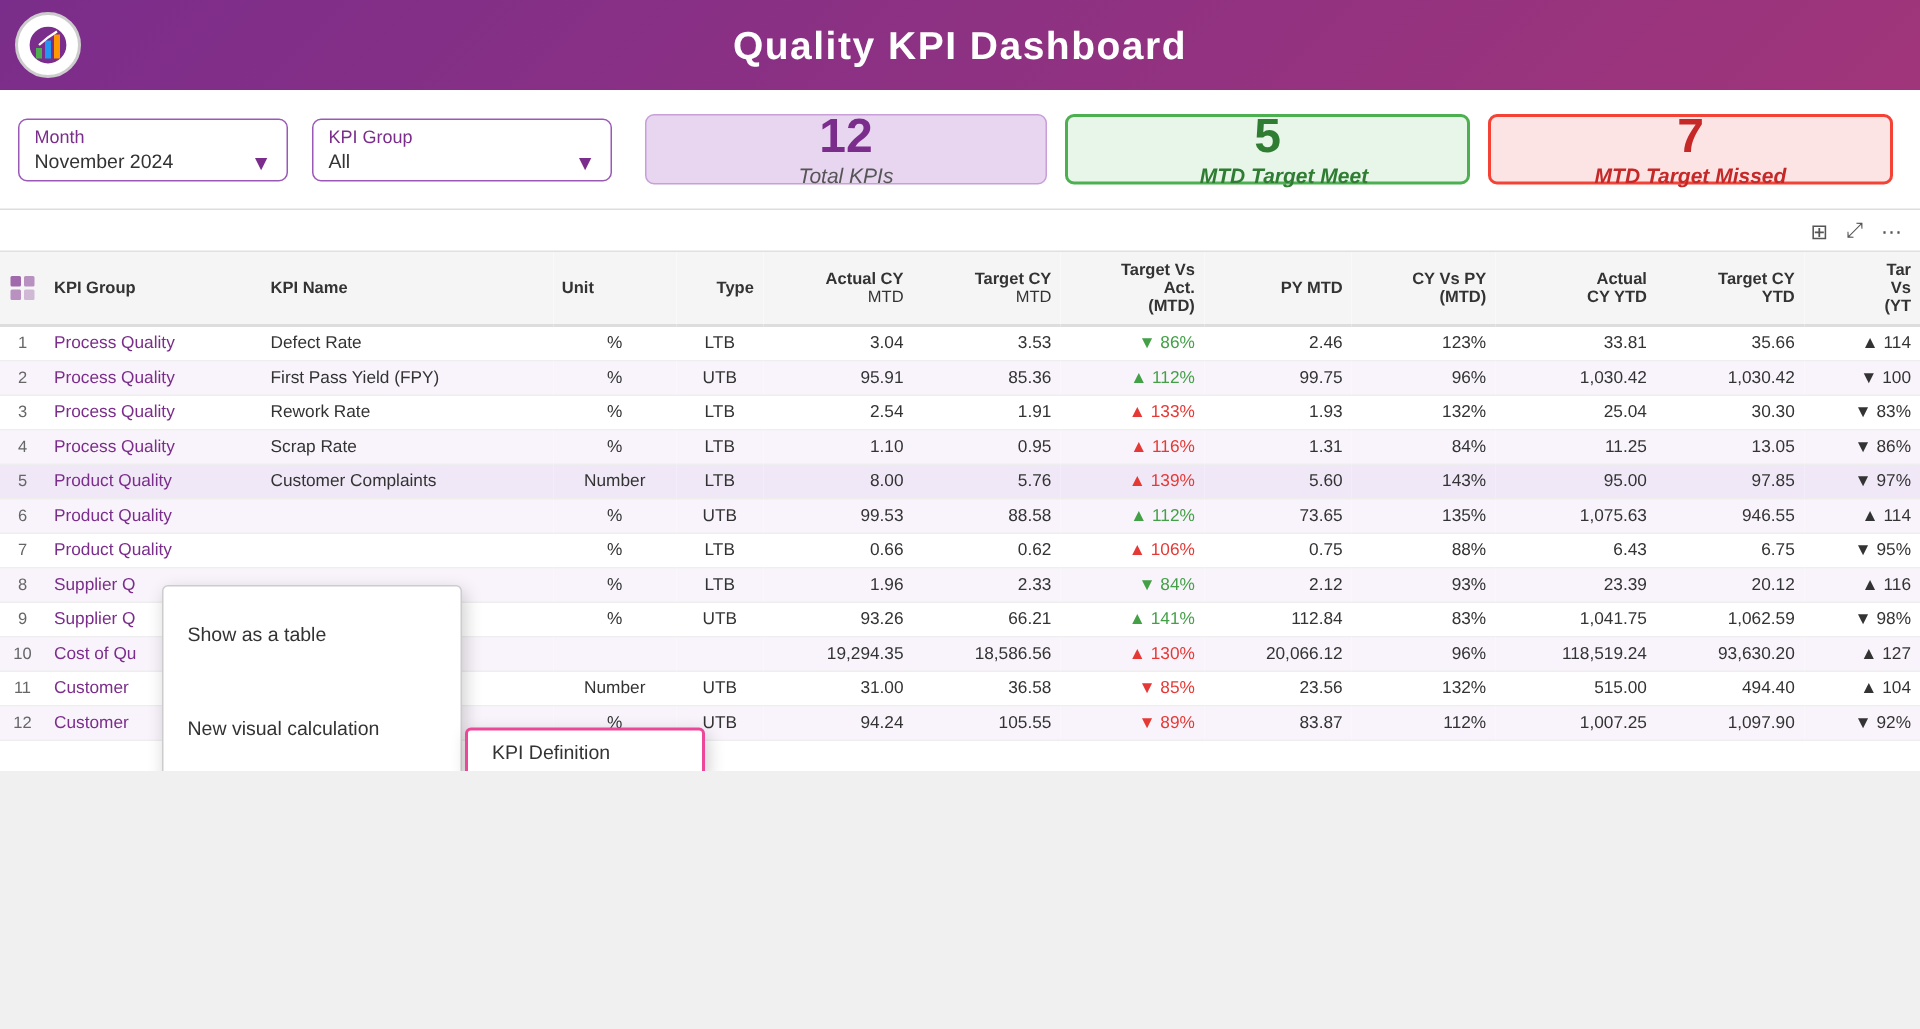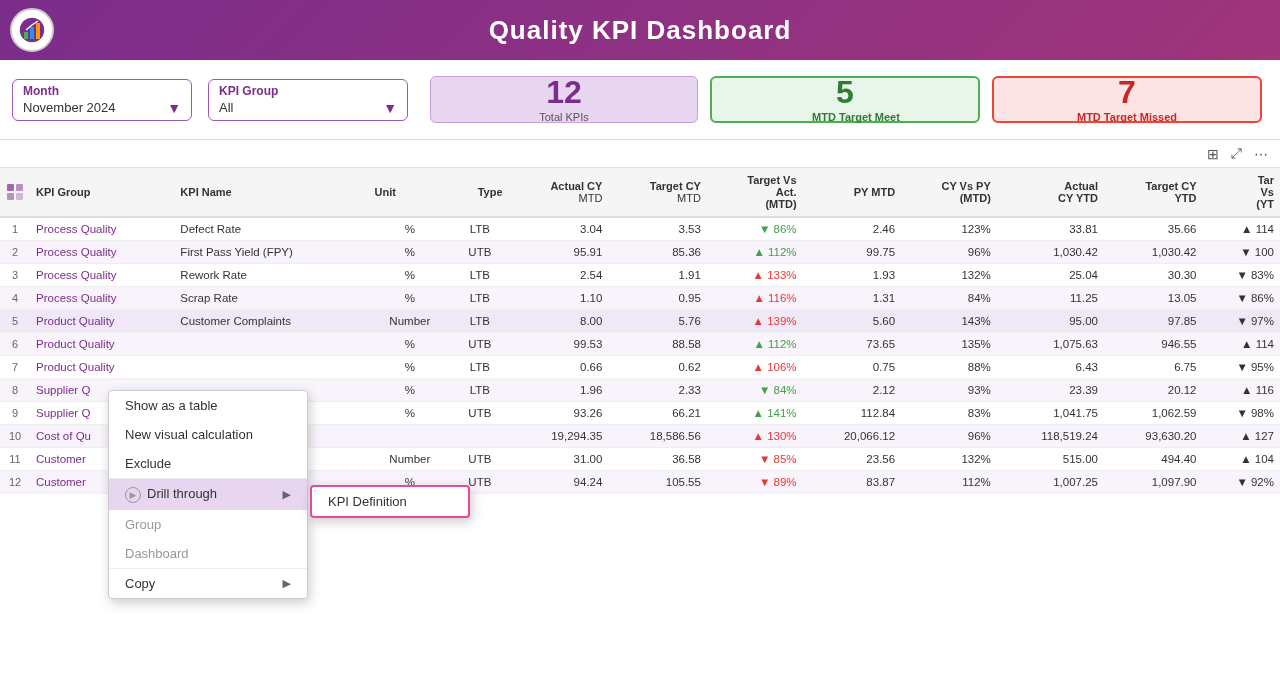--- a/index.html
+++ b/index.html
@@ -51,21 +51,21 @@
       flex-direction: column;
       border: 1px solid #9b59b6;
       border-radius: 6px;
       padding: 4px 10px;
       min-width: 180px;
     }
 
     .filter-label {
       font-size: 12px;
       color: #7b2d8b;
-      font-weight: 700;
+      font-weight: 400;
       margin-bottom: 2px;
     }
 
     .filter-select {
       display: flex;
       align-items: center;
       justify-content: space-between;
       font-size: 13px;
       color: #333;
       cursor: pointer;
@@ -114,23 +114,24 @@
       font-size: 32px;
       font-weight: bold;
       line-height: 1;
     }
 
     .kpi-card.purple .kpi-number { color: #7b2d8b; }
     .kpi-card.green .kpi-number { color: #2e7d32; }
     .kpi-card.red .kpi-number { color: #c62828; }
 
     .kpi-label {
-      font-size: 11px;
+      font-size: 14px;
       color: #555;
       margin-top: 3px;
+      font-style: italic;
     }
 
     .kpi-card.green .kpi-label { color: #2e7d32; font-weight: 600; margin-left: 22px; }
     .kpi-card.red .kpi-label { color: #c62828; font-weight: 600; }
 
     .toolbar-row {
       background: white;
       display: flex;
       align-items: center;
       justify-content: flex-end;
@@ -213,21 +214,21 @@
       background: white;
       border: 1px solid #ccc;
       border-radius: 4px;
       box-shadow: 2px 4px 12px rgba(0,0,0,0.2);
       z-index: 1000;
       min-width: 200px;
       font-size: 13px;
     }
 
     .context-menu-item {
-      padding: 7px 16px;
+      padding: 24px 16px;
       cursor: pointer;
       color: #333;
       display: flex;
       align-items: center;
       justify-content: space-between;
     }
 
     .context-menu-item.disabled {
       color: #999;
       cursor: default;
@@ -276,21 +277,21 @@
       align-items: center;
       justify-content: center;
       font-size: 9px;
       margin-right: 6px;
       color: #999;
     }
   </style>
 </head>
 <body>
 
-<div style="position:relative; width:1280px; height:686px; overflow:hidden;">
+<div style="position:relative; width:1280px; height:514px; overflow:hidden;">
 
   <div class="header" style="position:relative;">
     <div class="logo">
       <svg width="28" height="28" viewBox="0 0 28 28">
         <circle cx="14" cy="14" r="13" fill="#7b2d8b" stroke="white" stroke-width="1.5"></circle>
         <rect x="6" y="16" width="4" height="7" fill="#4CAF50"></rect>
         <rect x="12" y="11" width="4" height="12" fill="#2196F3"></rect>
         <rect x="18" y="7" width="4" height="16" fill="#FF9800"></rect>
         <polyline points="8,14 14,9 20,5" stroke="white" stroke-width="1.5" fill="none"></polyline>
       </svg>

